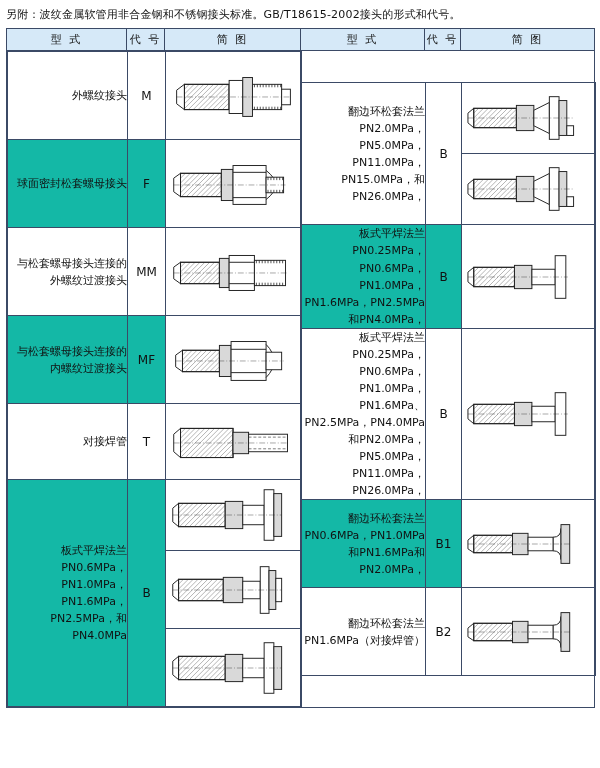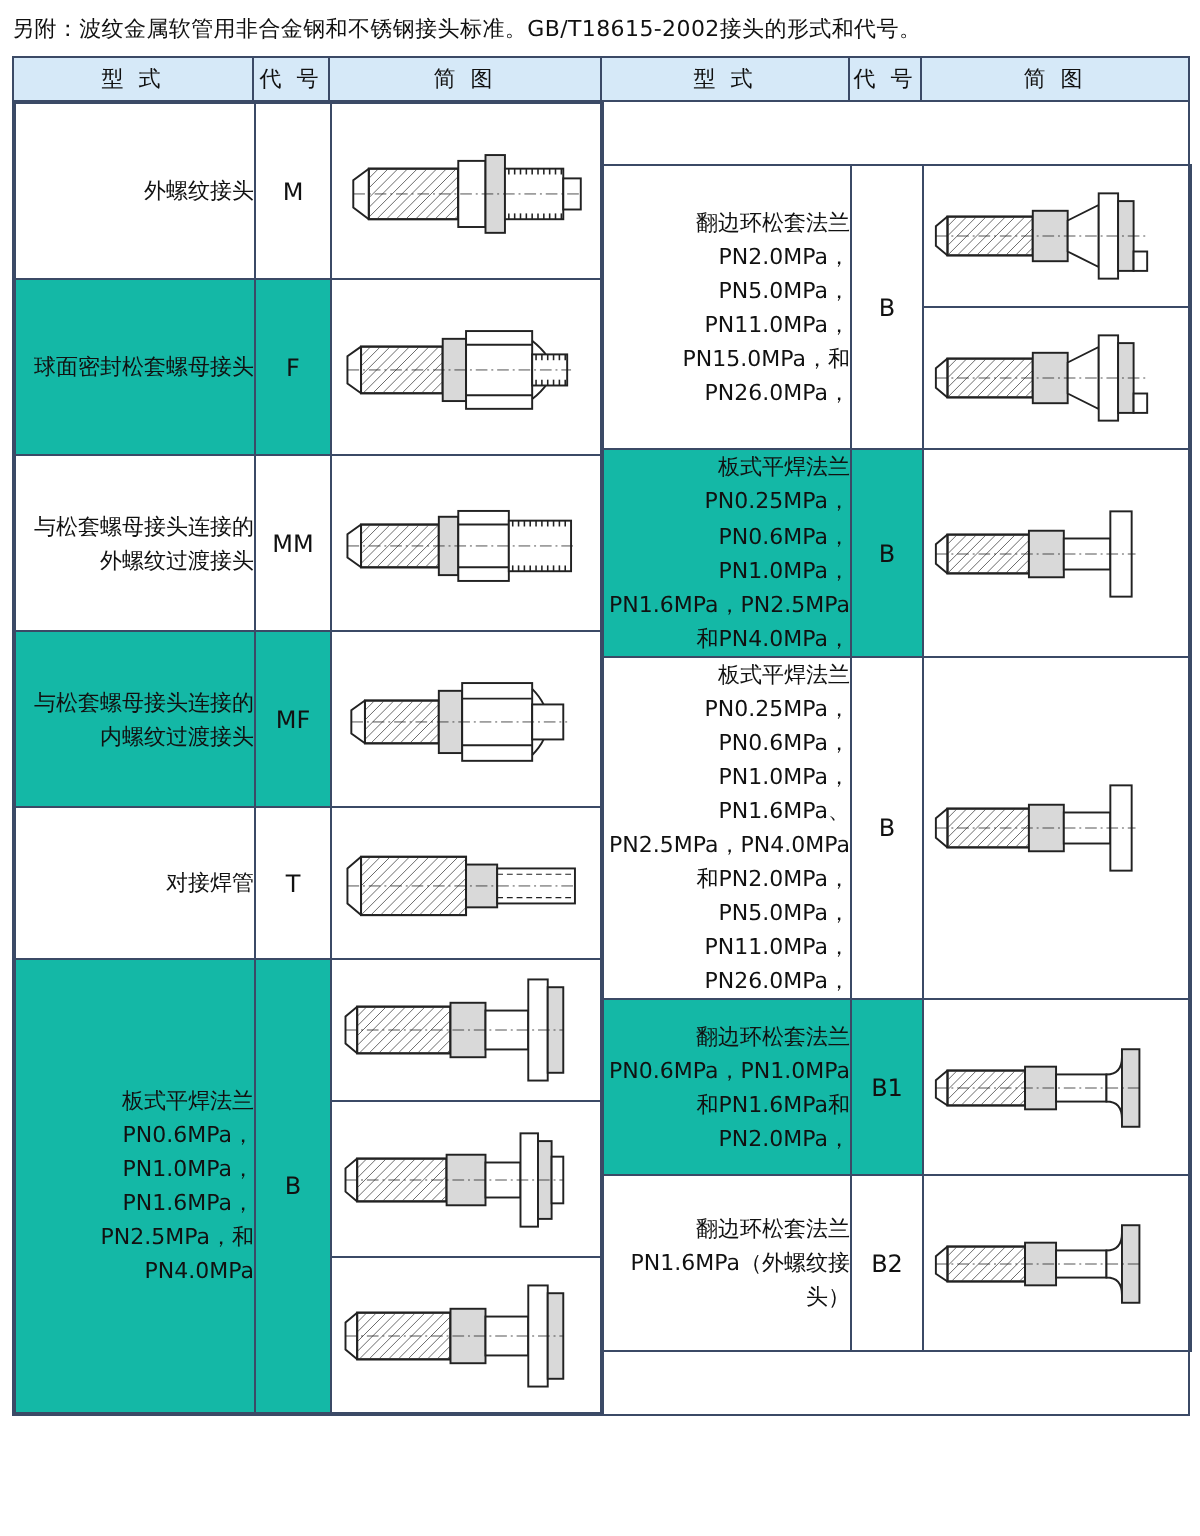--- a/index.html
+++ b/index.html
@@ -668,21 +668,21 @@
     <rect x="64" y="29" width="26" height="14" style="fill:#ffffff;stroke:#222;stroke-width:1"></rect>
     <path d="M90,29 Q98,29 98,20 L98,52 Q98,43 90,43 Z" style="fill:#ffffff;stroke:#222;stroke-width:1"></path>
     <rect x="98" y="16" width="9" height="40" style="fill:#d9d9d9;stroke:#222;stroke-width:1"></rect>
     <line x1="2" y1="36" x2="107" y2="36" stroke="#222" stroke-width="0.4" stroke-dasharray="6,2,1,2"></line>
   </svg>
                   </td>
                 </tr>
                 <tr>
                   <td class="name white" rowspan="1" style="height:88px">
                     <div>翻边环松套法兰</div>
-                    <div>PN1.6MPa（外螺纹接头）</div>
+                    <div>PN1.6MPa（对接焊管）</div>
                   </td>
                   <td class="code white" rowspan="1">B2</td>
                   <td class="fig white">
                     <svg width="126" height="70" viewBox="0 0 130 72">
     <rect x="8" y="27" width="40" height="18" style="fill:#ffffff;stroke:#222;stroke-width:1"></rect>
     <g clip-path="url(#cp8_27)">
                         <line x1="-10" y1="45" x2="8" y2="27" stroke="#666" stroke-width="0.5"></line>
                         <line x1="-5" y1="45" x2="13" y2="27" stroke="#666" stroke-width="0.5"></line>
                         <line x1="0" y1="45" x2="18" y2="27" stroke="#666" stroke-width="0.5"></line>
                         <line x1="5" y1="45" x2="23" y2="27" stroke="#666" stroke-width="0.5"></line>

